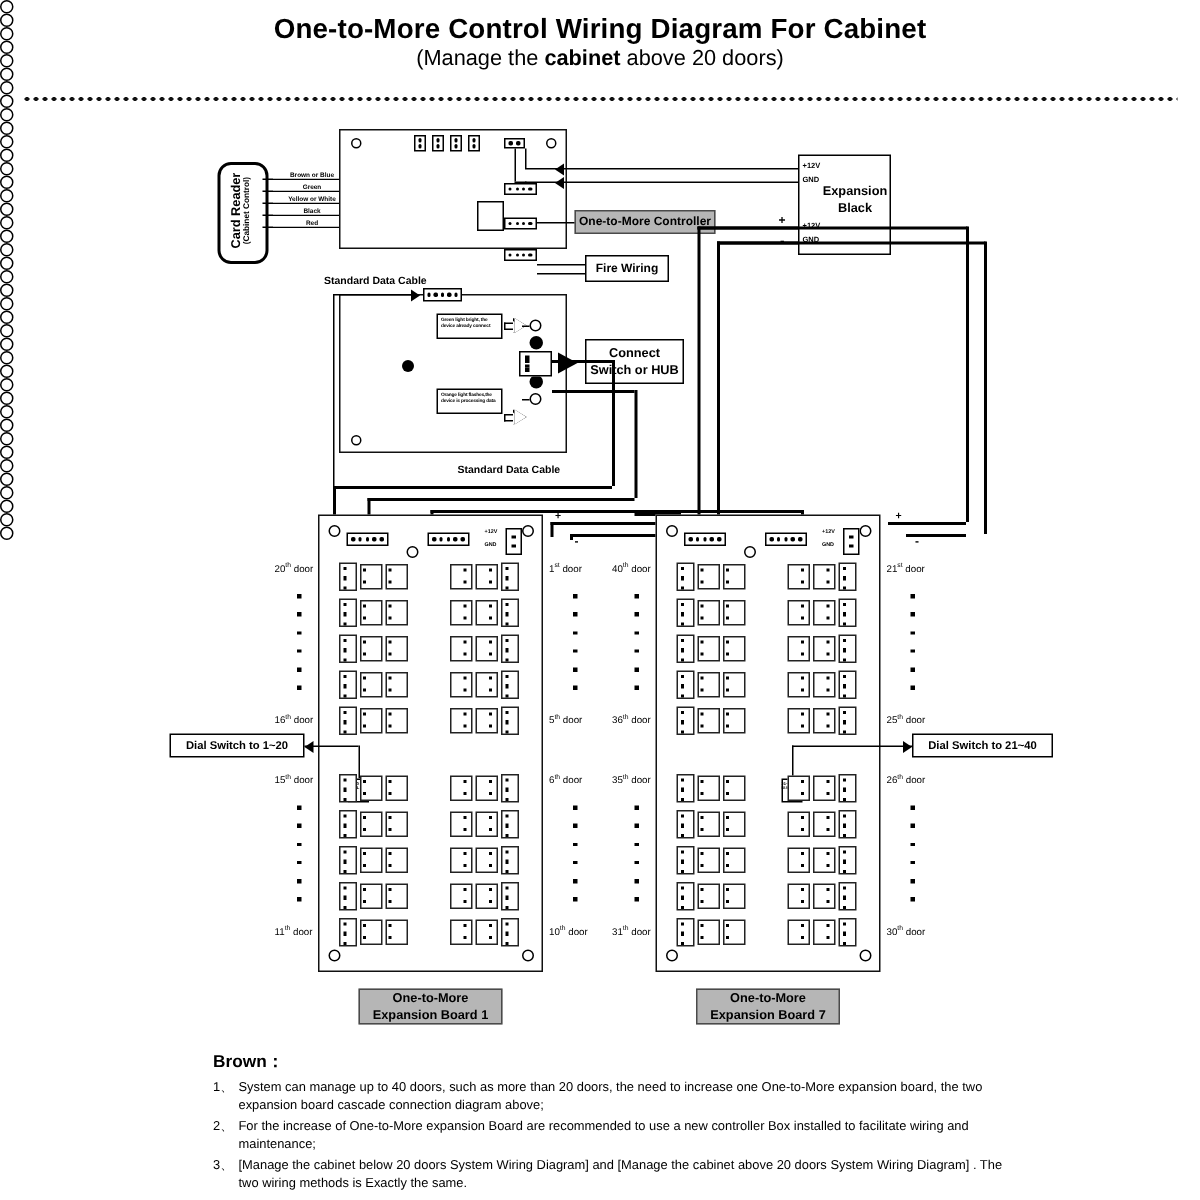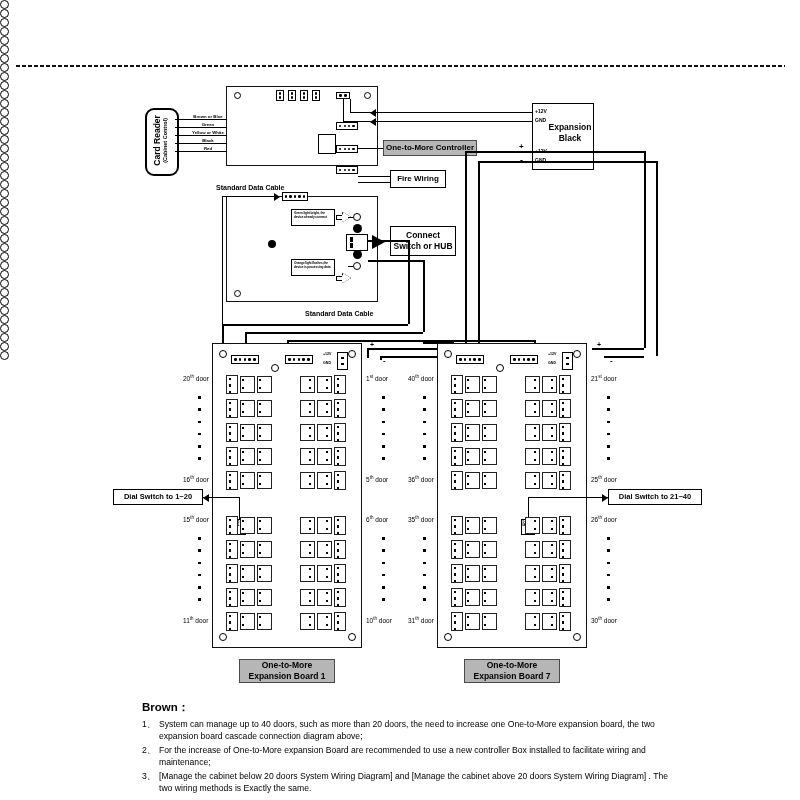--- a/index.html
+++ b/index.html
@@ -89,20 +89,22 @@
   #noteTitle{left:142px;top:700px;font-size:11.5px;font-weight:bold;}
   .noteRow{position:absolute;left:142px;font-size:8.6px;line-height:1.35;display:flex;}
   .noteRow .num{width:17px;flex:0 0 17px;}
   .noteRow .txt{width:512px;}
 </style>
 </head>
 <body>
 
 <div id="stage">
 
+  <div class="abs" id="title">One-to-More Control Wiring Diagram For Cabinet</div>
+  <div class="abs" id="subtitle"><span>(Manage the </span><b>cabinet</b><span> above 20 doors)</span></div>
   <div class="abs" id="dotrule"></div>
 
   <div class="abs" id="cardReader"></div>
   <div class="abs" id="crLabel">
     <span><span>Card Reader</span><em>(Cabinet Control)</em></span>
   </div>
 
   <div class="abs hline" style="left:175px;top:119px;width:62px;"></div>
   <div class="abs hline" style="left:175px;top:127px;width:62px;"></div>
   <div class="abs hline" style="left:175px;top:135px;width:62px;"></div>

